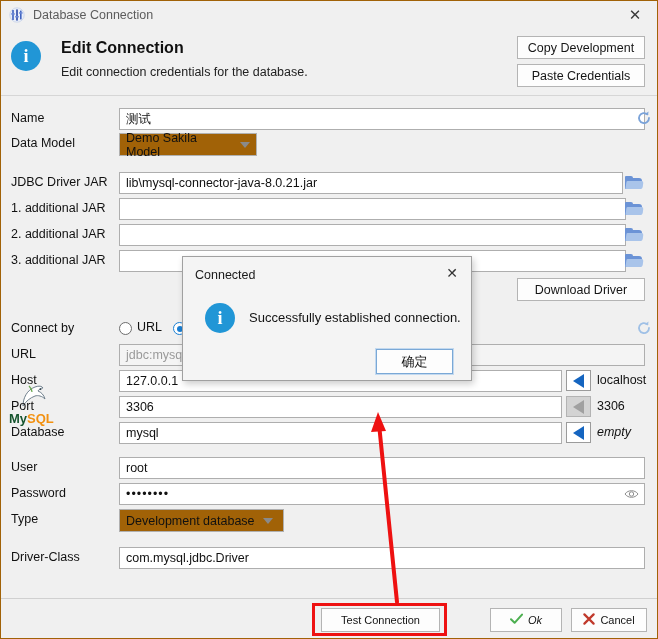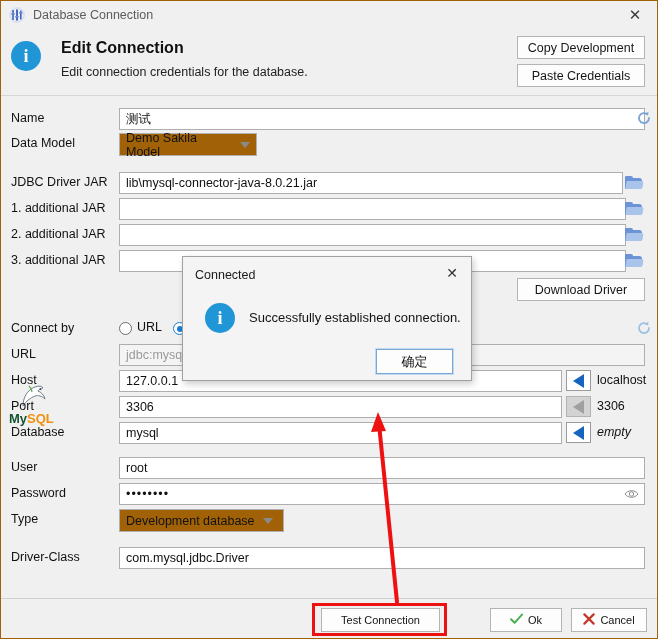--- a/index.html
+++ b/index.html
@@ -401,21 +401,21 @@
 
     <div class="row" style="top:451px;">
       <span class="lbl">Driver-Class</span>
       <div class="fld" style="left:118px; right:12px;">com.mysql.jdbc.Driver</div>
     </div>
 
   </div>
 
   <div id="footer">
     <button class="fbtn" style="left:320px; width:119px;">Test Connection</button>
-    <button class="fbtn" style="left:489px; width:72px;">
+    <button class="fbtn" style="left:489px; width:72px;font-style:italic;">
       <span>
         <svg width="13" height="12" viewBox="0 0 13 12">
             <path d="M1 6.2 L4.6 9.8 L12 1.6" fill="none" stroke="#4caf50" stroke-width="2" stroke-linecap="round" stroke-linejoin="round"></path>
           </svg>
       </span>
       <span>Ok</span>
     </button>
     <button class="fbtn" style="left:570px; width:76px;">
       <span>
         <svg width="12" height="12" viewBox="0 0 12 12">

